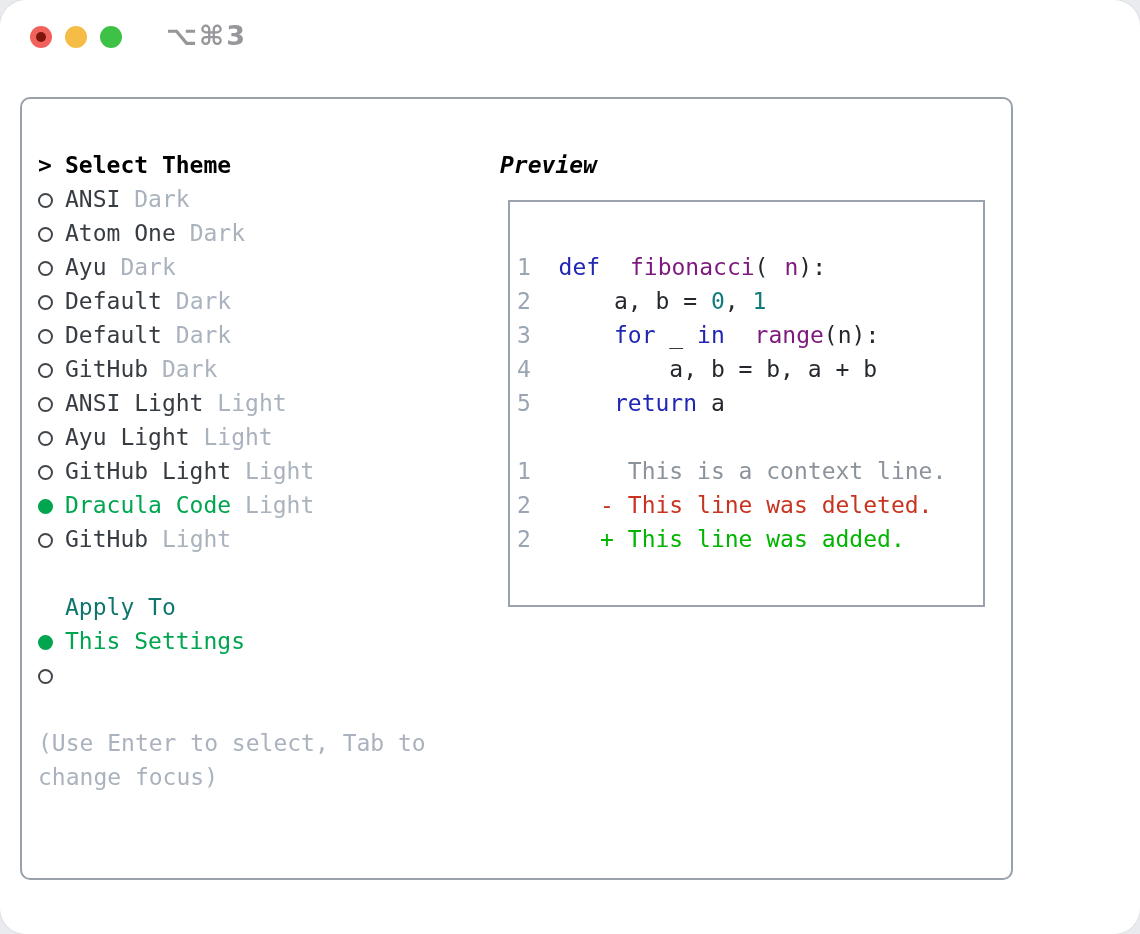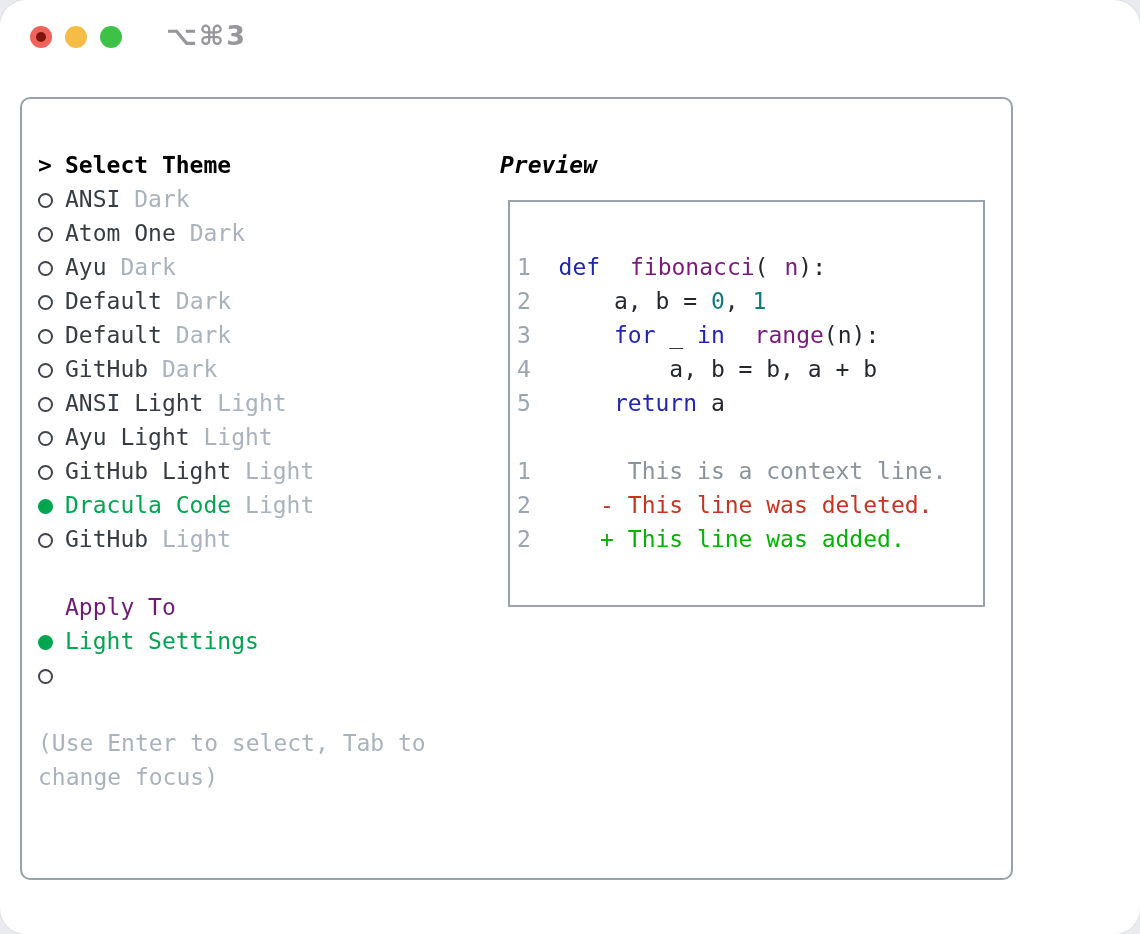--- a/index.html
+++ b/index.html
@@ -97,24 +97,24 @@
           <div class="line"><span class="prefix"><span class="bullet"></span></span><span class="name">GitHub</span> <span class="variant">Dark</span></div>
           <div class="line"><span class="prefix"><span class="bullet"></span></span><span class="name">ANSI Light</span> <span class="variant">Light</span></div>
           <div class="line"><span class="prefix"><span class="bullet"></span></span><span class="name">Ayu Light</span> <span class="variant">Light</span></div>
           <div class="line"><span class="prefix"><span class="bullet"></span></span><span class="name">GitHub Light</span> <span class="variant">Light</span></div>
           <div class="line"><span class="prefix"><span class="bullet filled"></span></span><span class="name sel">Dracula Code</span> <span class="variant">Light</span></div>
           <div class="line"><span class="prefix"><span class="bullet"></span></span><span class="name">GitHub</span> <span class="variant">Light</span></div>
         </div>
 
       <div class="line blank"></div>
 
-      <div class="line" style="color:#701a75"><span class="prefix"></span><span>Apply To</span></div>
+      <div class="line" style="color:#0f766e"><span class="prefix"></span><span>Apply To</span></div>
 
       <div id="apply-list">
-          <div class="line"><span class="prefix"><span class="bullet filled"></span></span><span class="name sel">Light Settings</span></div>
+          <div class="line"><span class="prefix"><span class="bullet filled"></span></span><span class="name sel">This Settings</span></div>
           <div class="line"><span class="prefix"><span class="bullet"></span></span></div>
         </div>
 
       <div class="line blank"></div>
 
       <div class="line hint">(Use Enter to select, Tab to</div>
       <div class="line hint">change focus)</div>
     </div>
 
     <div class="preview-title line hdr">Preview</div>

